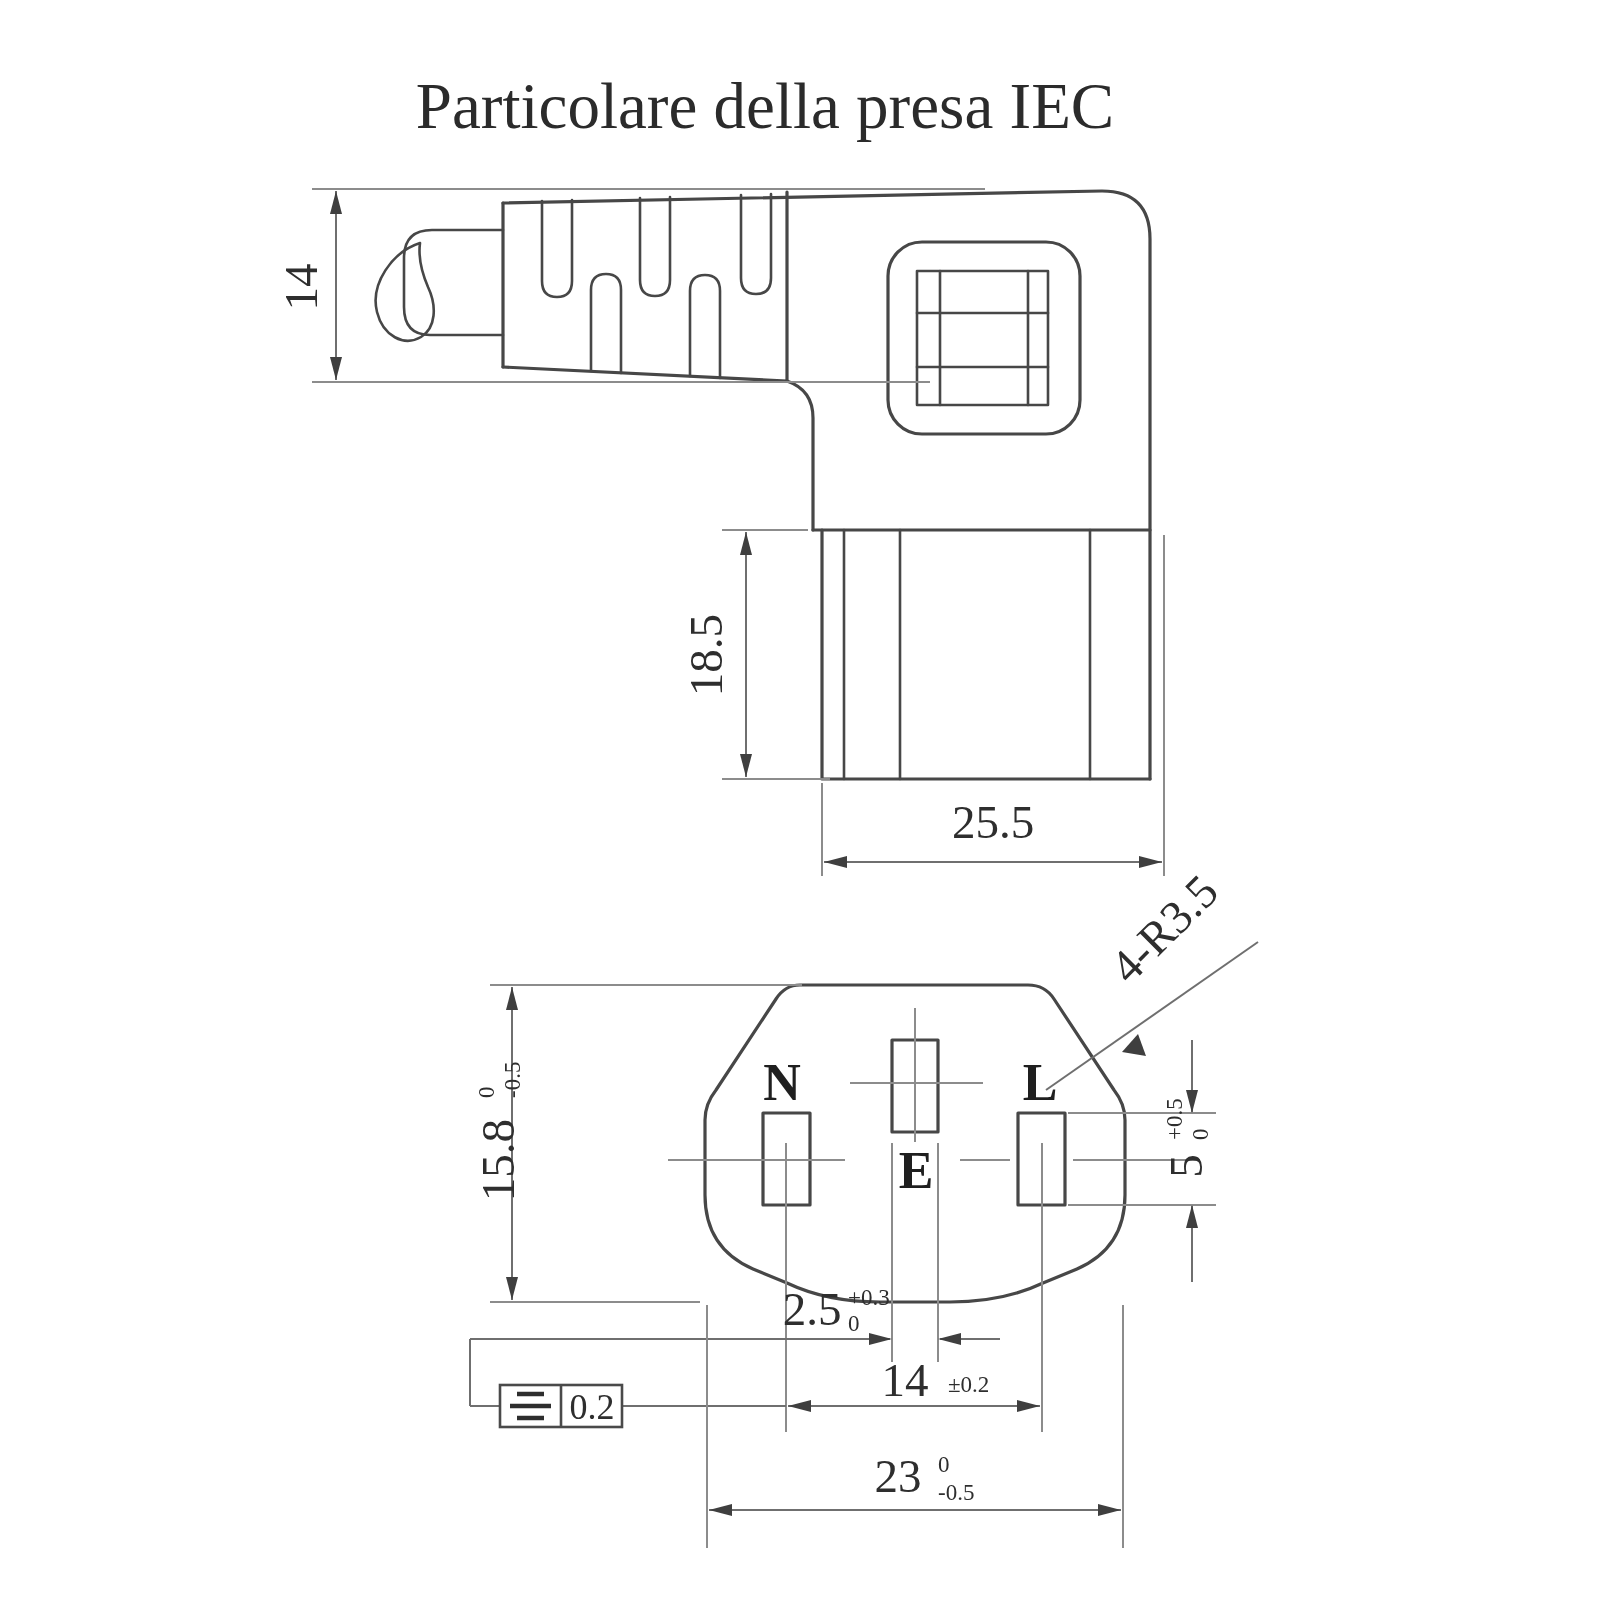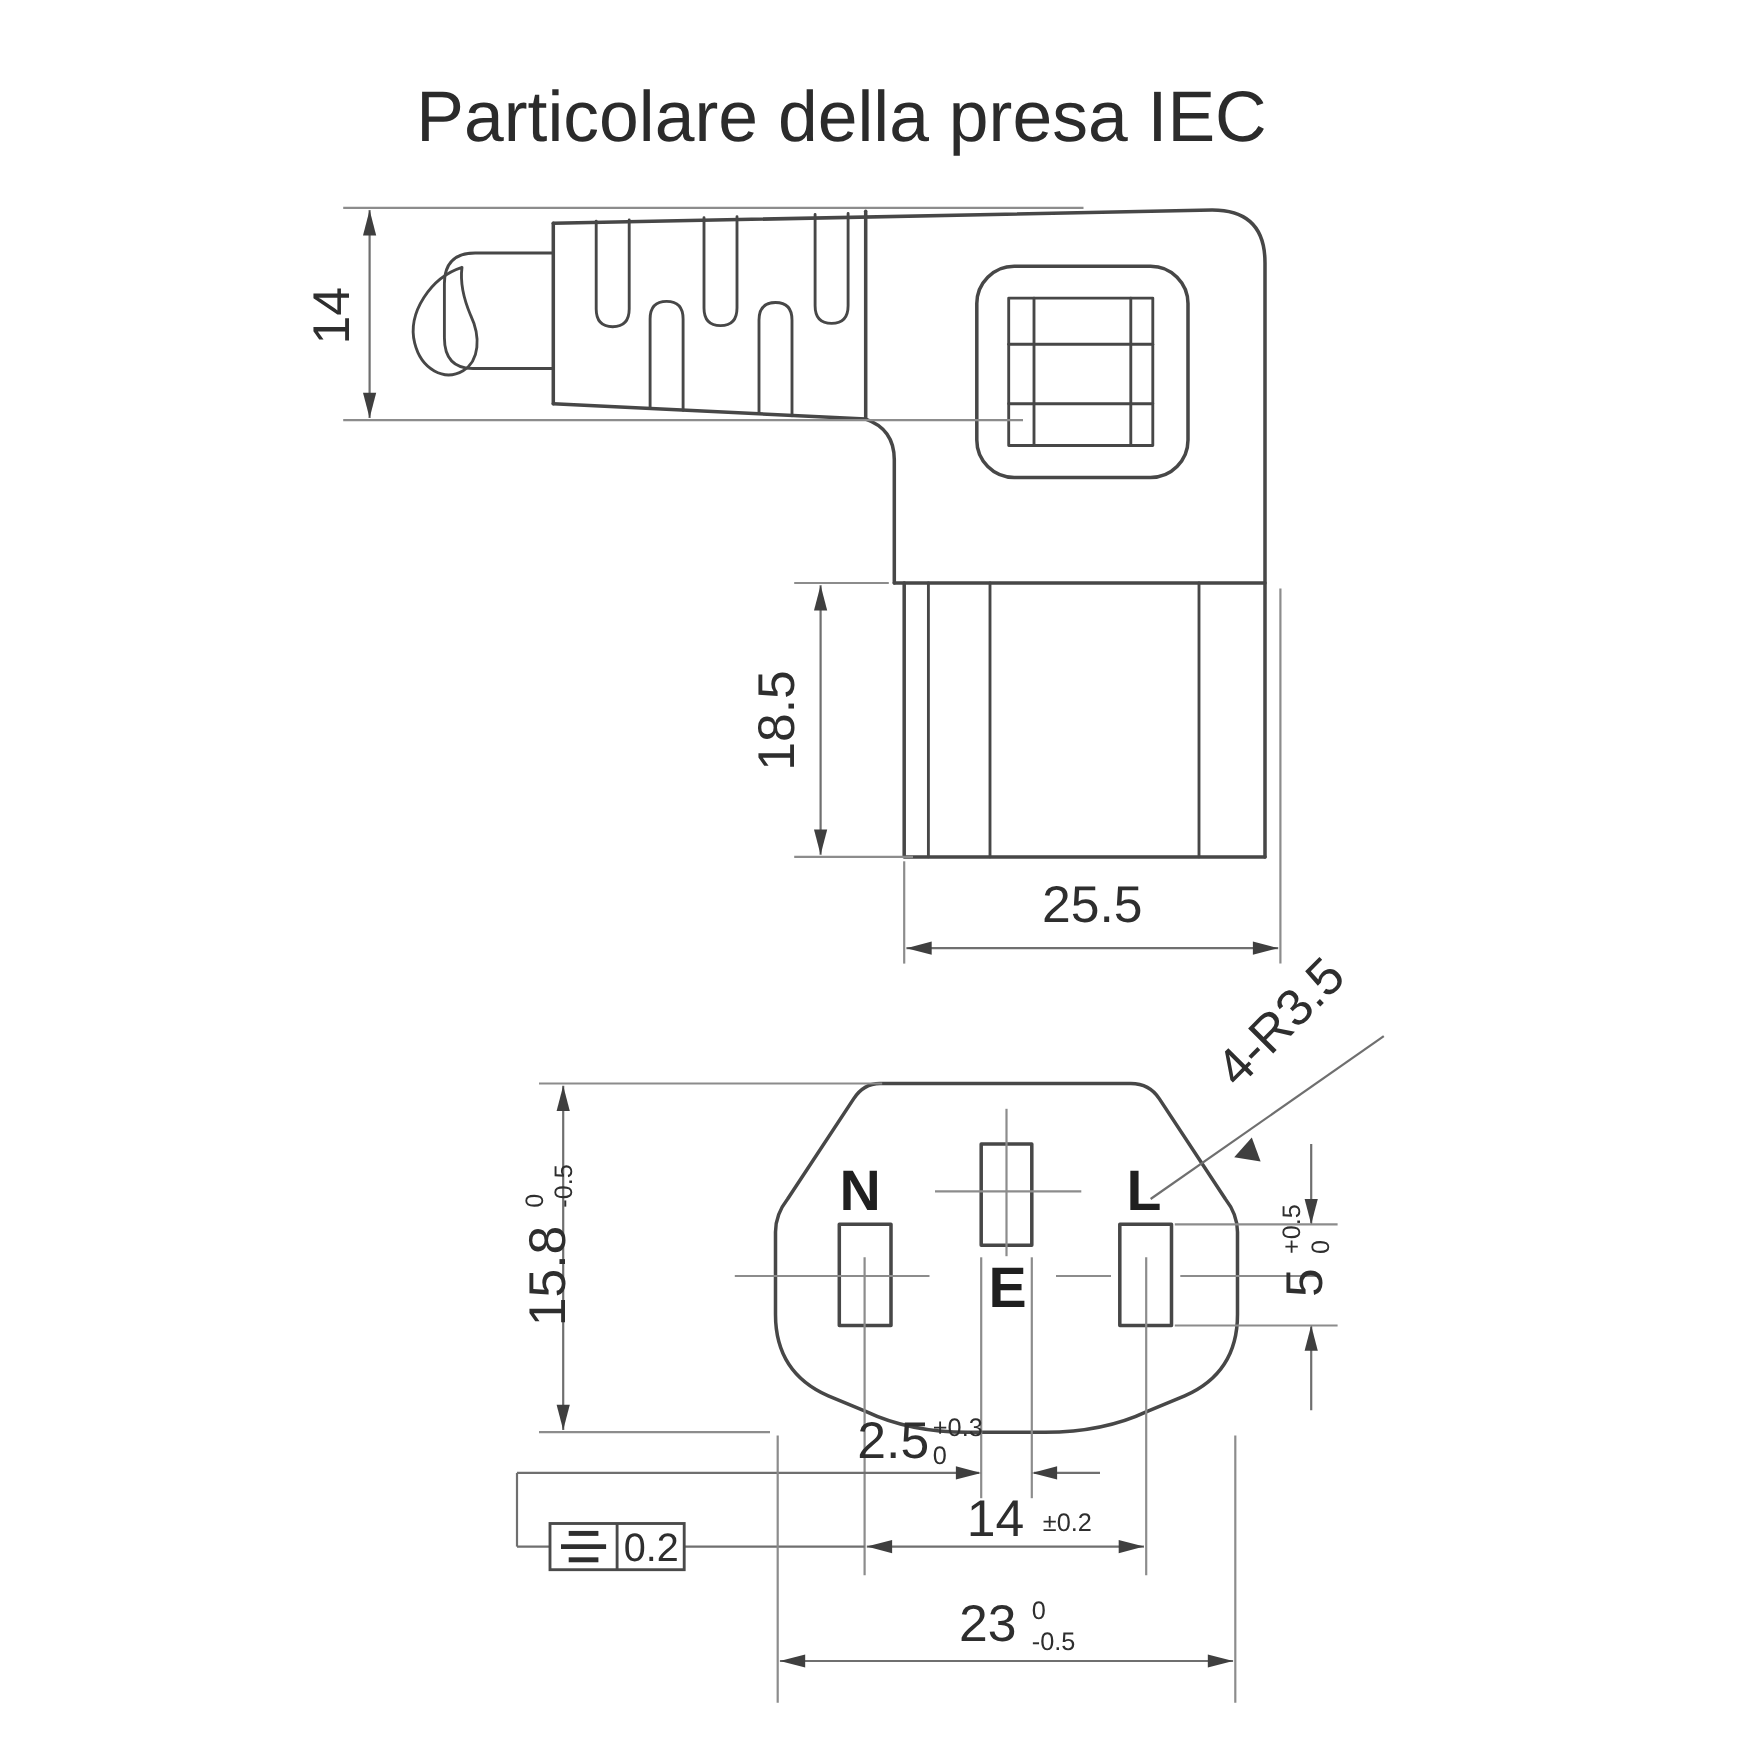--- a/index.html
+++ b/index.html
@@ -1,17 +1,17 @@
 <!DOCTYPE html>
 <html><head>
 <meta charset="utf-8">
 <style>
   html,body{margin:0;padding:0;background:#fff;}
   .page{width:1384px;height:1600px;position:relative;background:#ffffff;overflow:hidden;
-        font-family:Liberation Sans, sans-serif;}
+        font-family:Liberation Serif, serif;}
   svg{position:absolute;left:0;top:0;}
   .outline{fill:none;stroke:#474747;stroke-width:3.2;stroke-linejoin:round;stroke-linecap:round;}
   .outline2{fill:none;stroke:#474747;stroke-width:2.6;stroke-linejoin:round;stroke-linecap:round;}
   .dimline{fill:none;stroke:#6f6f6f;stroke-width:2;}
   .extline{fill:none;stroke:#8c8c8c;stroke-width:2;}
   .centerline{fill:none;stroke:#8c8c8c;stroke-width:2;}
   .arrow{fill:#3f3f3f;stroke:none;}
   .dimtext{fill:#2e2e2e;font-size:47px;}
   .toltext{fill:#2e2e2e;font-size:23px;}
   .pinlabel{fill:#1f1f1f;font-size:52px;font-weight:bold;}

